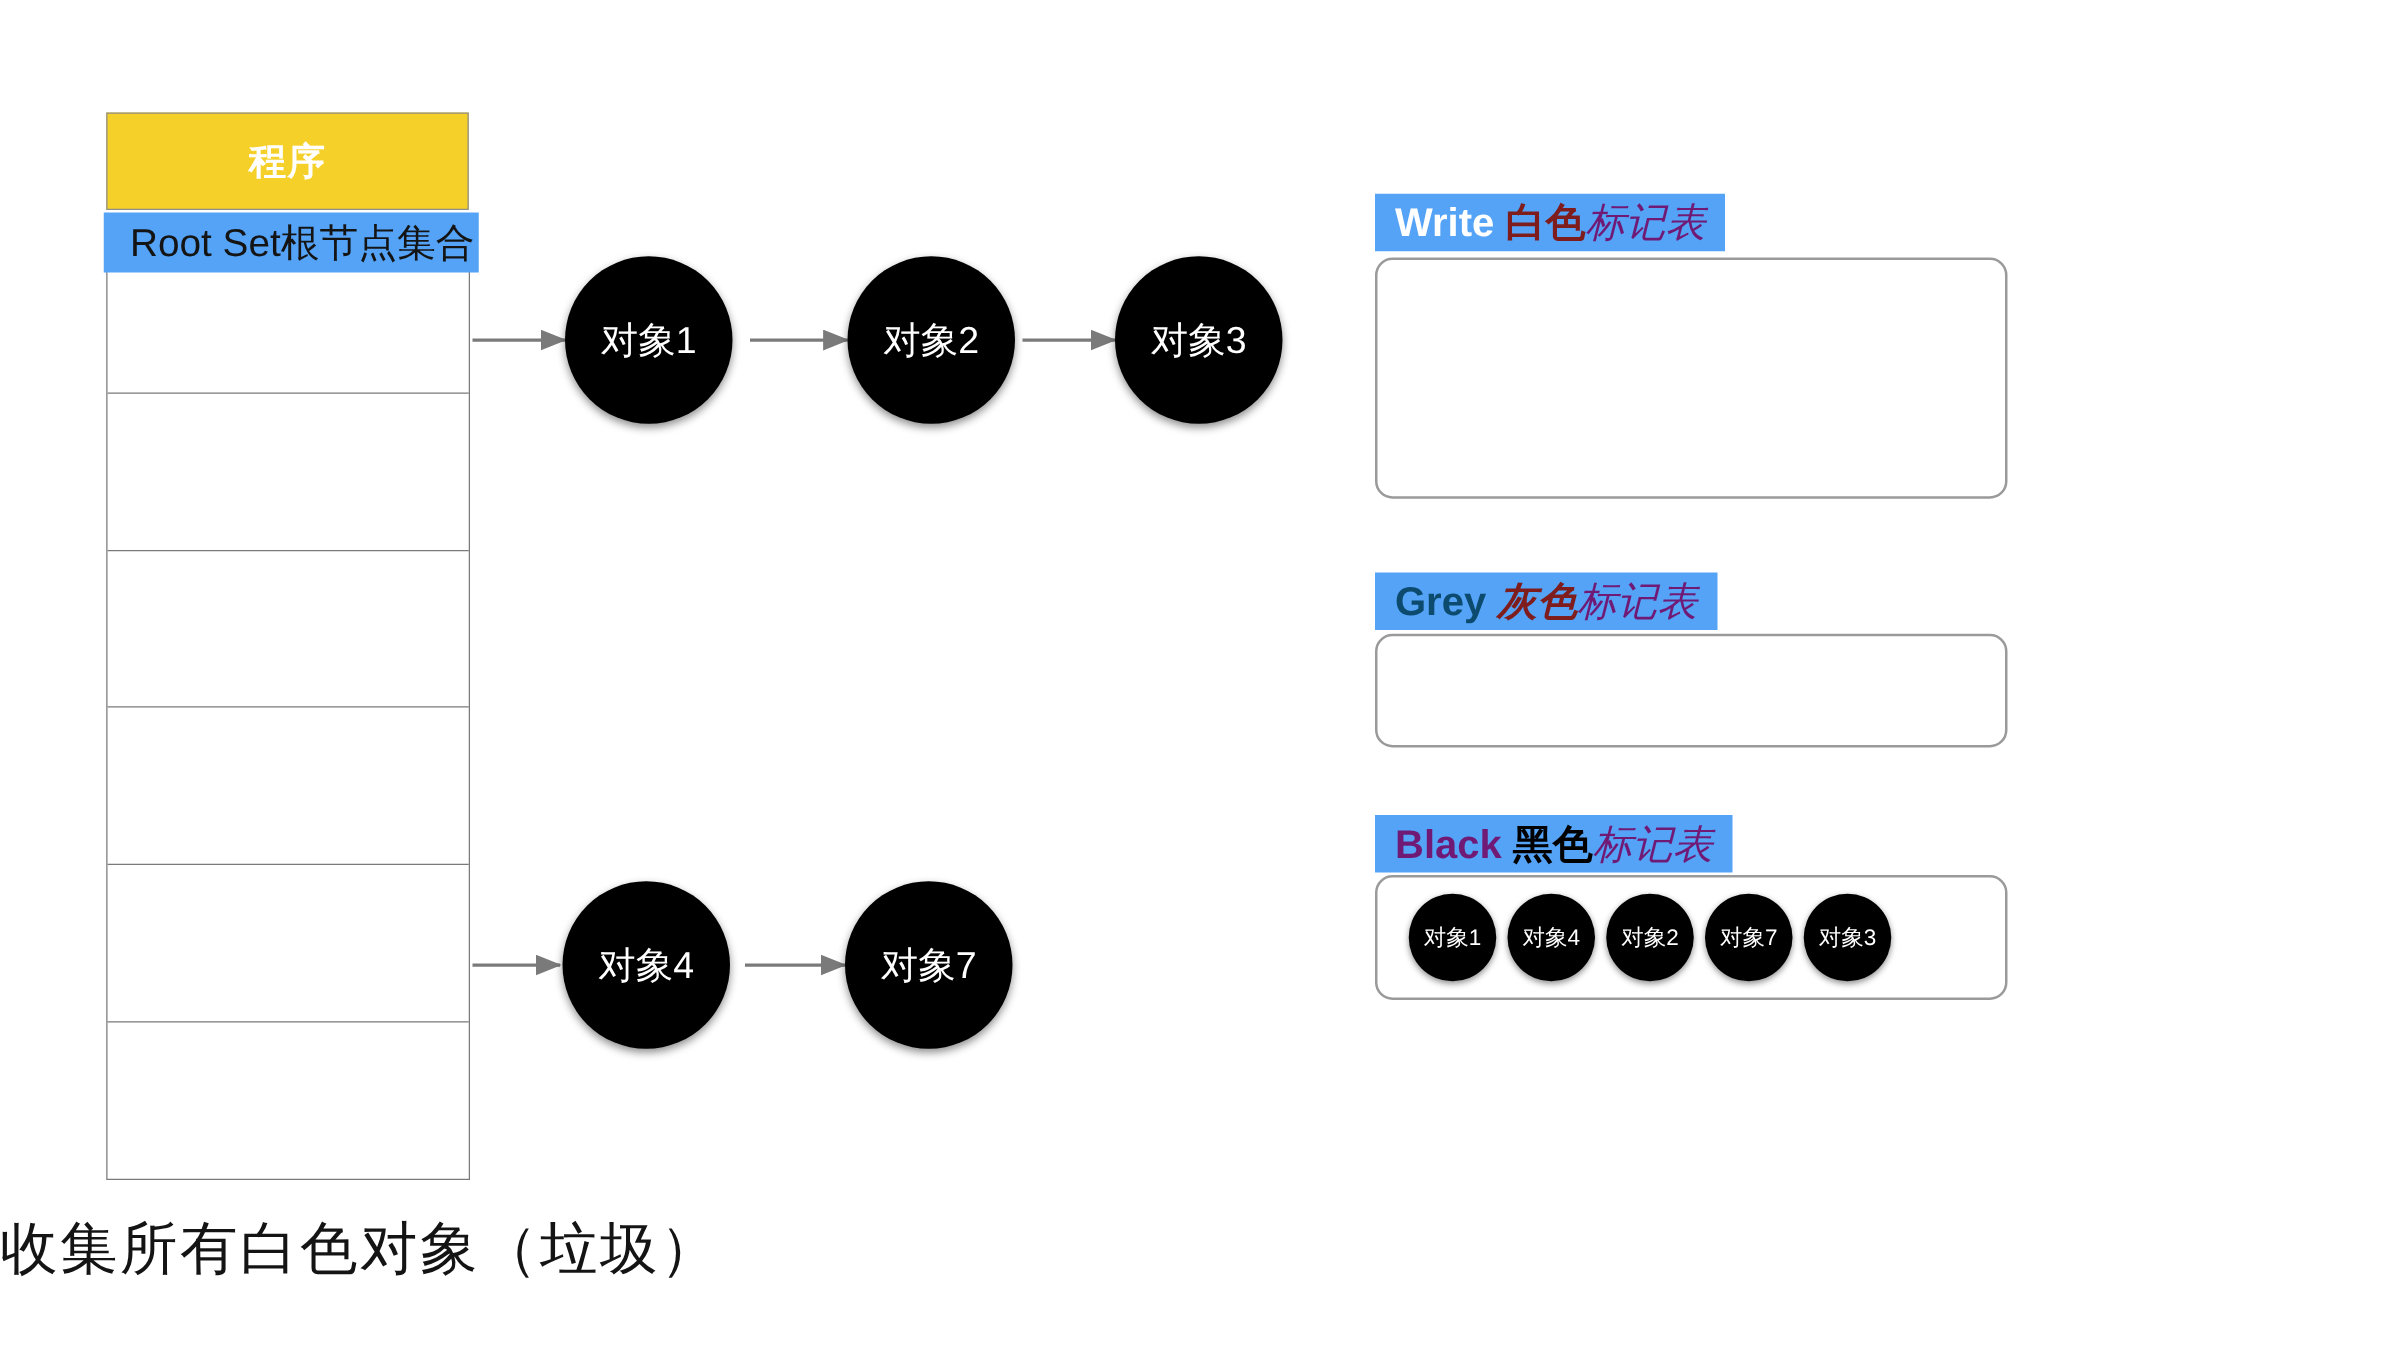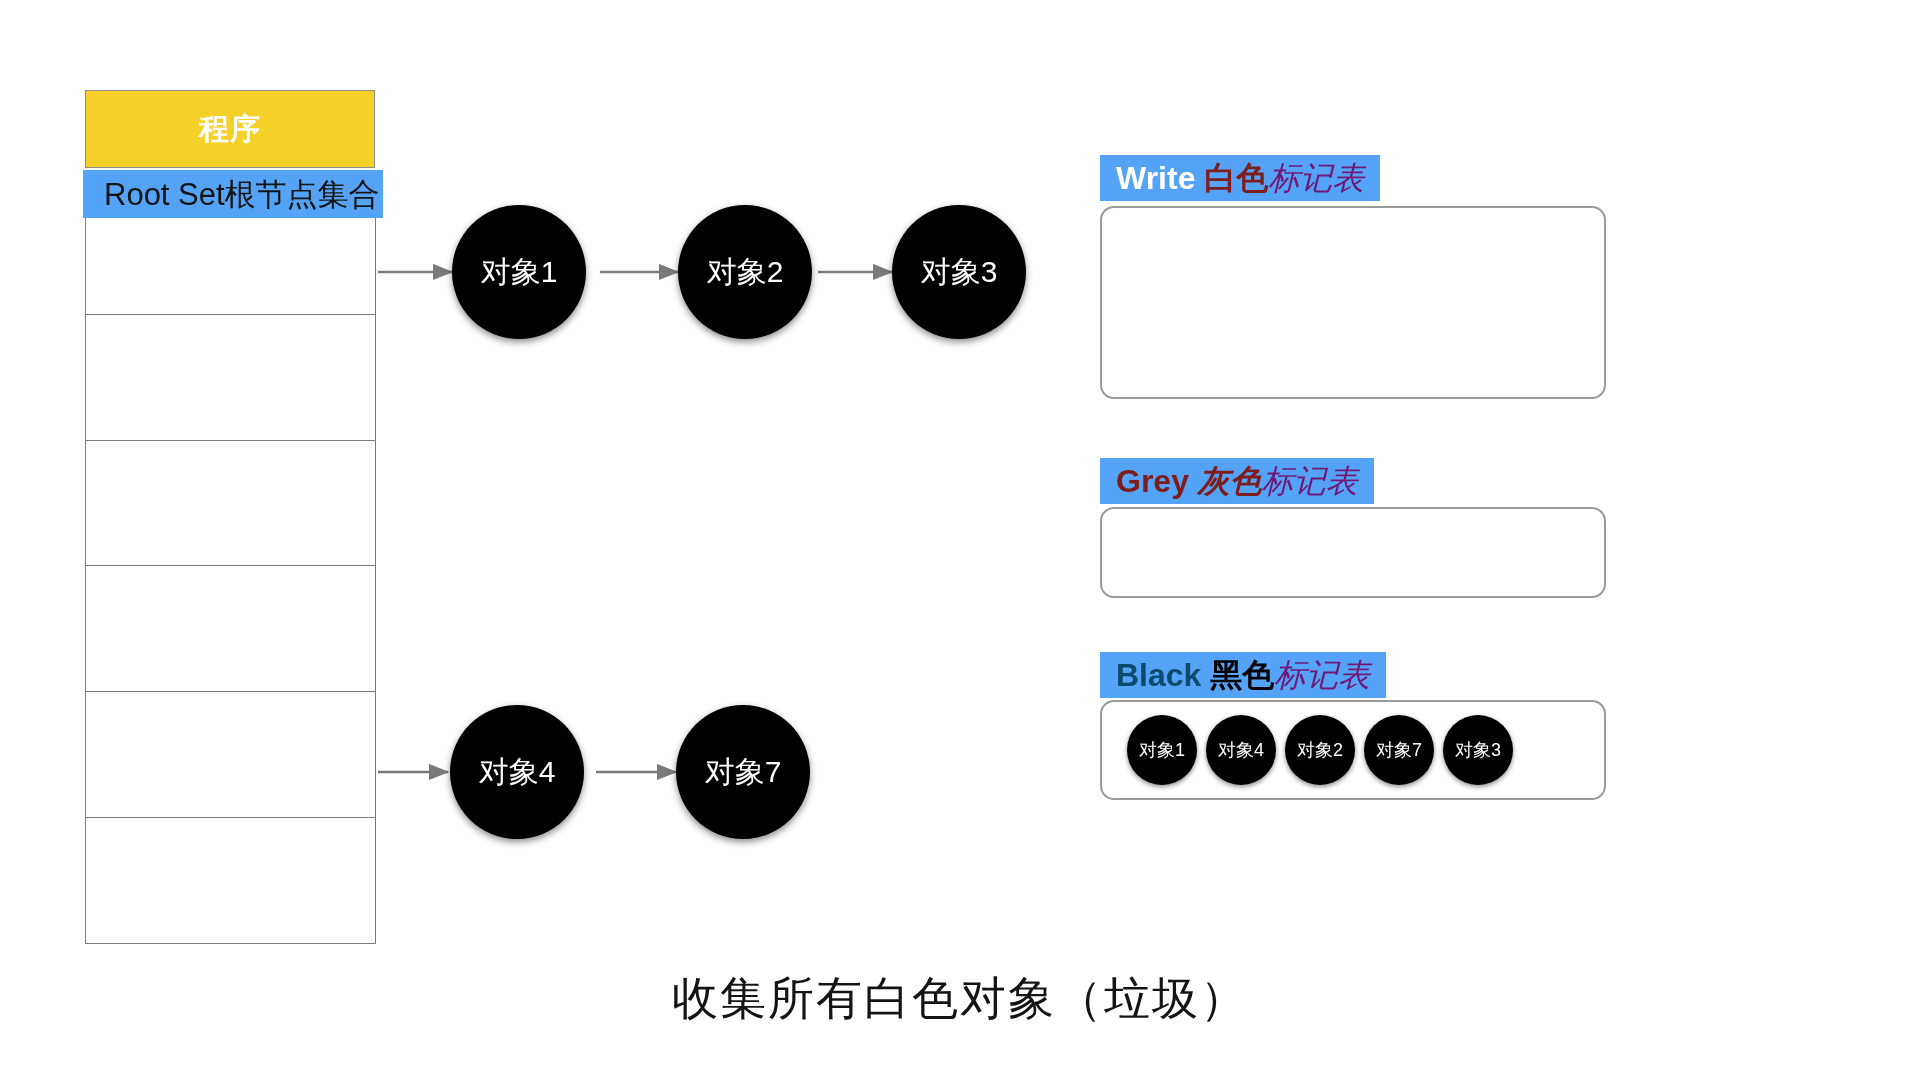--- a/index.html
+++ b/index.html
@@ -149,21 +149,20 @@
     box-shadow: 0 2px 5px rgba(0,0,0,0.45);
     box-sizing: border-box;
   }
 
   
   .caption {
     position: absolute;
     left: 0;
     top: 968px;
     width: 1920px;
-    text-align: center;
     font-size: 46px;
     color: #141414;
     letter-spacing: 2px;
   }
 </style>
 </head>
 <body>
 
 <div id="canvas">
 
@@ -218,29 +217,29 @@
   <div class="mark-box" style="left:1100px; top:206px; width:506px; height:193px;"></div>
   <div class="mark-label" style="left:1100px; top:155px;">
     <span class="kw" style="color:#ffffff;">Write</span>
     <span>&nbsp;</span>
     <span class="kw" style="color:#7f1d1d;">白色</span>
     <span class="tail">标记表</span>
   </div>
 
   <div class="mark-box" style="left:1100px; top:507px; width:506px; height:91px;"></div>
   <div class="mark-label" style="left:1100px; top:458px;">
-    <span class="kw" style="color:#7f1d1d;">Grey</span>
+    <span class="kw" style="color:#0c4a6e;">Grey</span>
     <span>&nbsp;</span>
     <span class="kw" style="color:#7f1d1d;font-style:italic;">灰色</span>
     <span class="tail">标记表</span>
   </div>
 
   <div class="mark-box" style="left:1100px; top:700px; width:506px; height:100px;"></div>
   <div class="mark-label" style="left:1100px; top:652px;">
-    <span class="kw" style="color:#0c4a6e;">Black</span>
+    <span class="kw" style="color:#701a75;">Black</span>
     <span>&nbsp;</span>
     <span class="kw" style="color:#000000;">黑色</span>
     <span class="tail">标记表</span>
   </div>
 
   <div class="chip-row" style="left:1127px; top:715px;">
     <div class="chip">
       <span>对象1</span>
     </div>
     <div class="chip">

